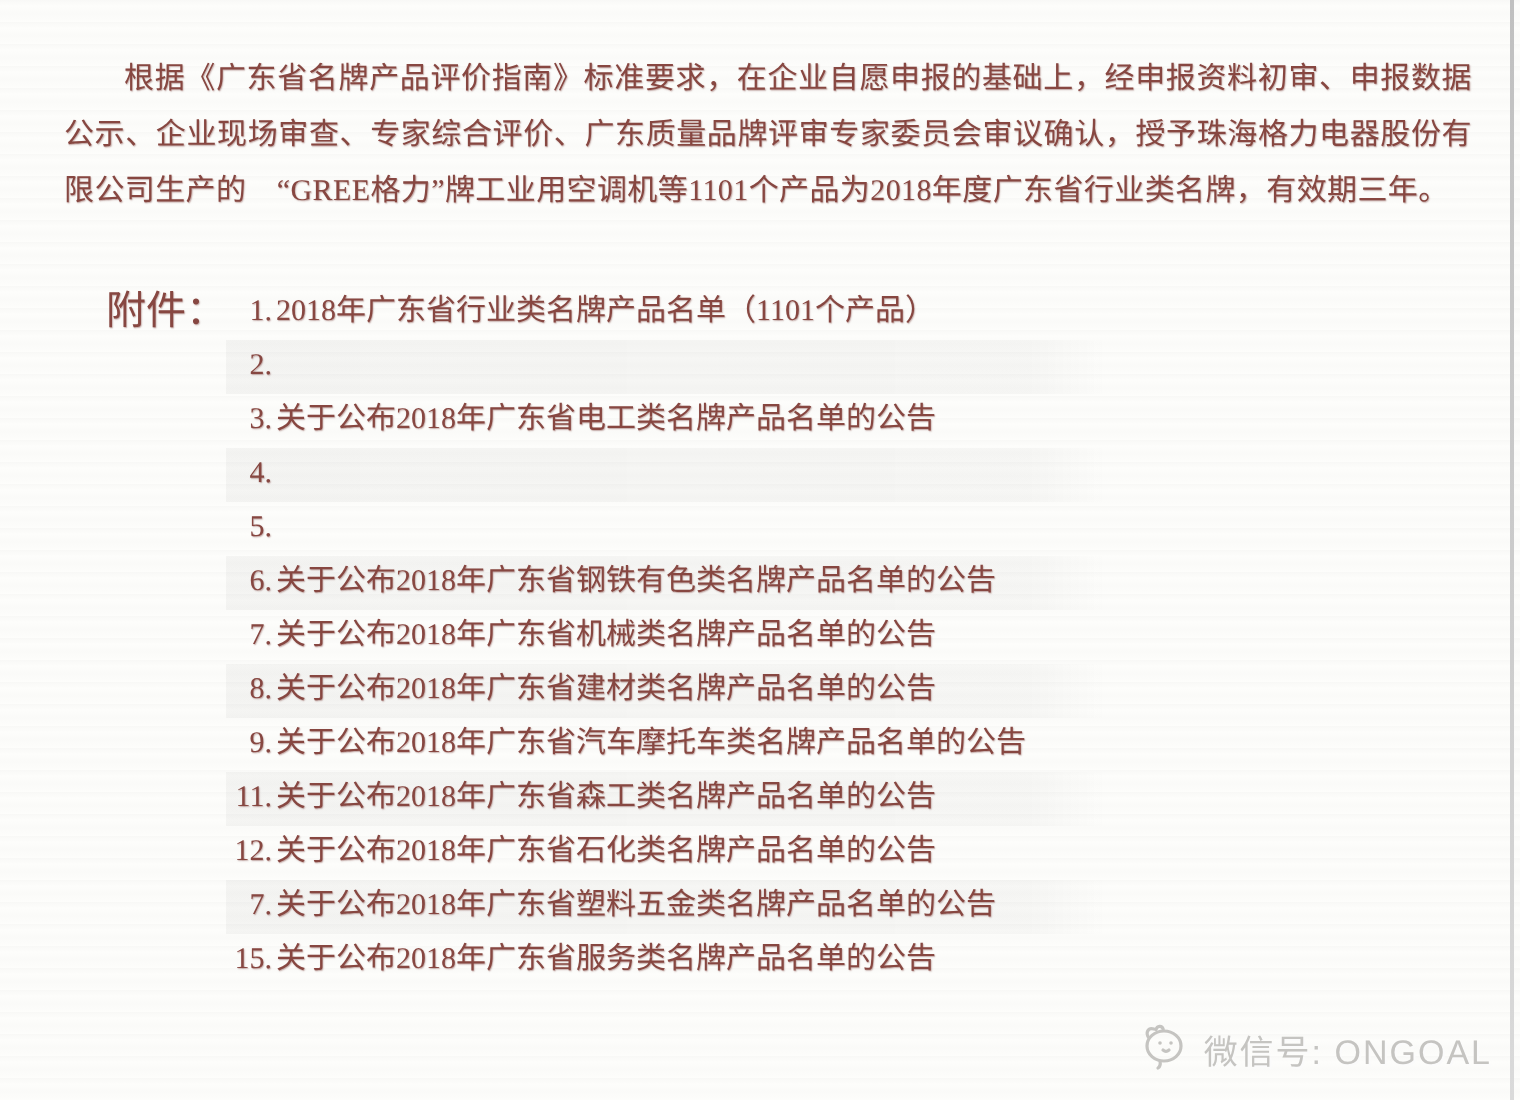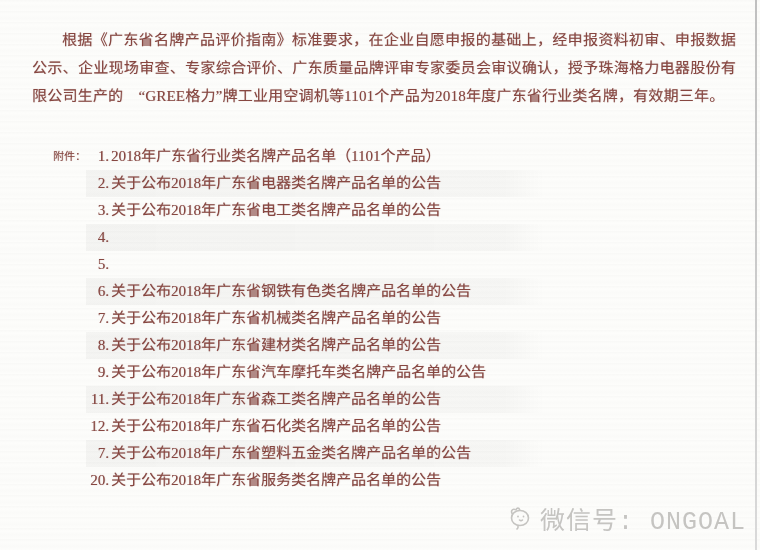--- a/index.html
+++ b/index.html
@@ -45,21 +45,21 @@
   }
 
   
   .attach {
     display: flex;
     align-items: flex-start;
     margin: 33px 0 0 53px;
   }
   .attach-label {
     flex: 0 0 auto;
-    font-size: 11px;
+    font-size: 20px;
     line-height: 27px;
     white-space: nowrap;
     text-align: right;
   }
   .attach-list {
     flex: 1 1 auto;
     margin: 0;
     padding: 0;
     list-style: none;
   }
@@ -80,27 +80,27 @@
     text-align: right;
     padding-right: 2px;
   }
 
   
   .watermark {
     position: absolute;
     right: 14px;
     bottom: 13px;
     display: flex;
-    align-items: center;
+    align-items: flex-end;
     gap: 6px;
     color: #c7c6c3;
     text-shadow: 1px 1px 0 #ffffff;
-    font-size: 25px;
+    font-size: 17px;
     letter-spacing: 1px;
-    font-family: Liberation Mono, monospace;
+    font-family: Liberation Sans, sans-serif;
   }
   .watermark svg {
     display: block;
   }
 
   
   .edge-line {
     position: absolute;
     top: 0;
     bottom: 0;
@@ -119,21 +119,20 @@
   <div class="attach">
     <span class="attach-label">附件：</span>
 
     <ul class="attach-list">
       <li class="attach-row">
         <span class="attach-num">1.</span>
         <span class="attach-text">2018年广东省行业类名牌产品名单（1101个产品）</span>
       </li>
       <li class="attach-row">
         <span class="attach-num">2.</span>
-        <span class="attach-text">关于公布2018年广东省电器类名牌产品名单的公告</span>
       </li>
       <li class="attach-row">
         <span class="attach-num">3.</span>
         <span class="attach-text">关于公布2018年广东省电工类名牌产品名单的公告</span>
       </li>
       <li class="attach-row">
         <span class="attach-num">4.</span>
       </li>
       <li class="attach-row">
         <span class="attach-num">5.</span>
@@ -160,21 +159,21 @@
       </li>
       <li class="attach-row">
         <span class="attach-num">12.</span>
         <span class="attach-text">关于公布2018年广东省石化类名牌产品名单的公告</span>
       </li>
       <li class="attach-row">
         <span class="attach-num">7.</span>
         <span class="attach-text">关于公布2018年广东省塑料五金类名牌产品名单的公告</span>
       </li>
       <li class="attach-row">
-        <span class="attach-num">20.</span>
+        <span class="attach-num">15.</span>
         <span class="attach-text">关于公布2018年广东省服务类名牌产品名单的公告</span>
       </li>
     </ul>
   </div>
 
   <div class="watermark">
     <span>
       <svg width="27" height="27" viewBox="0 0 27 27" fill="none" stroke="#c7c6c3" stroke-width="1.6" stroke-linecap="round">
         <ellipse cx="13" cy="13" rx="8.5" ry="7.5"></ellipse>
         <path d="M5.5 9 C 3.5 6.5, 5 3.5, 8 4.5"></path>

